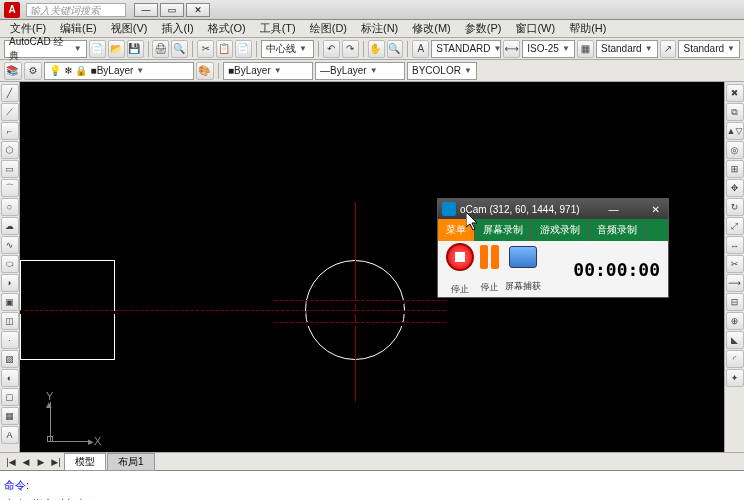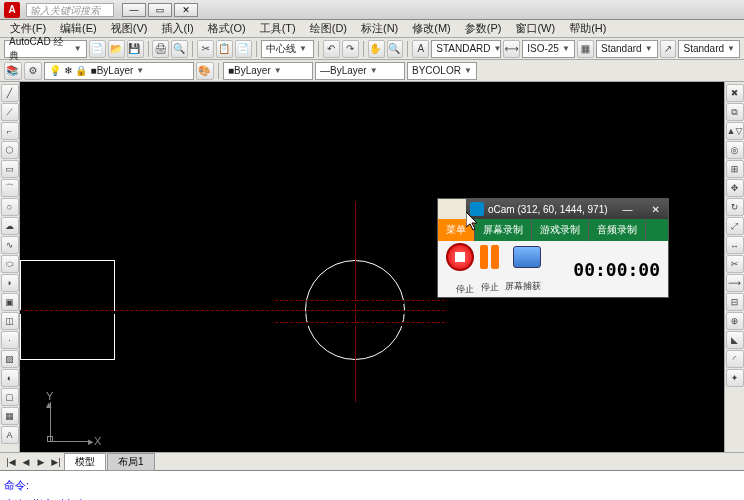--- a/index.html
+++ b/index.html
@@ -2,21 +2,21 @@
 <html><head>
 <meta charset="utf-8">
 <style>
 * { margin: 0; padding: 0; box-sizing: border-box; font-family: "Microsoft YaHei", Arial, sans-serif; }
 body { width: 744px; height: 500px; background: #d4d0c8; overflow: hidden; position: relative; font-size: 11px; }
 
 .titlebar { height: 20px; background: linear-gradient(to bottom, #e8e8e8, #d0d0d0); display: flex; align-items: center; padding: 0 4px; border-bottom: 1px solid #888; }
 .titlebar .logo { width: 16px; height: 16px; background: #c00; color: #fff; font-weight: bold; display: flex; align-items: center; justify-content: center; font-size: 10px; margin-right: 6px; border-radius: 2px; }
 .titlebar .center { flex: 1; display: flex; justify-content: center; }
 .titlebar .center span { color: #444; font-size: 11px; }
-.titlebar .search { width: 88px; height: 14px; background: #fff; border: 1px solid #aaa; font-size: 10px; padding: 0 3px; color: #999; font-style: italic; }
+.titlebar .search { width: 100px; height: 14px; background: #fff; border: 1px solid #aaa; font-size: 10px; padding: 0 3px; color: #999; font-style: italic; }
 .titlebar .winbtns { display: flex; gap: 2px; margin-left: 8px; }
 .titlebar .winbtn { width: 24px; height: 14px; background: linear-gradient(to bottom, #f8f8f8, #ddd); border: 1px solid #888; display: flex; align-items: center; justify-content: center; font-size: 9px; cursor: pointer; }
 
 .menubar { height: 18px; background: #e8e6e0; display: flex; align-items: flex-start; padding: 0 4px; gap: 2px; border-bottom: 1px solid #aaa; font-size: 11px; }
 .menubar span { padding: 1px 6px; color: #222; cursor: pointer; }
 
 .toolbar { height: 22px; background: #e8e6e0; display: flex; align-items: center; padding: 0 4px; gap: 2px; border-bottom: 1px solid #aaa; }
 .tb-btn { width: 18px; height: 18px; background: linear-gradient(to bottom, #fafafa, #e0e0e0); border: 1px solid #bbb; border-radius: 2px; display: flex; align-items: center; justify-content: center; font-size: 10px; cursor: pointer; color: #444; }
 .tb-sep { width: 1px; height: 16px; background: #aaa; margin: 0 2px; }
 .tb-dd { height: 18px; background: #fff; border: 1px solid #999; padding: 0 4px; display: flex; align-items: center; font-size: 10px; color: #222; cursor: pointer; }
@@ -40,28 +40,28 @@
 
 .tabs-row { height: 18px; background: #e8e6e0; border-top: 1px solid #aaa; display: flex; align-items: center; padding: 0 4px; gap: 1px; }
 .tab { padding: 1px 10px; background: #d0d0d0; border: 1px solid #999; font-size: 10px; cursor: pointer; }
 .tab.active { background: #fff; }
 .tab-nav { width: 14px; height: 14px; display: flex; align-items: center; justify-content: center; font-size: 9px; cursor: pointer; color: #333; }
 
 .command { height: 32px; background: #fff; border-top: 1px solid #888; padding: 1px 4px; font-size: 11px; color: #00f; font-family: "SimSun", monospace; overflow: hidden; }
 .command div { line-height: 11px; margin-top: 8px; }
 
 .ocam { position: absolute; width: 232px; background: #ece9d8; border: 1px solid #555; box-shadow: 2px 2px 6px rgba(0,0,0,0.4); z-index: 100; }
-.ocam-title { height: 20px; background: linear-gradient(to bottom, #595959, #3a3a3a); color: #fff; display: flex; align-items: center; padding: 0 4px; font-size: 10px; margin-left: 28px; }
+.ocam-title { height: 20px; background: linear-gradient(to bottom, #595959, #3a3a3a); color: #fff; display: flex; align-items: center; padding: 0 4px; font-size: 10px; }
 .ocam-title .oicon { width: 14px; height: 14px; background: #08c; margin-right: 4px; border-radius: 2px; }
 .ocam-title .close { margin-left: auto; padding: 0 4px; cursor: pointer; }
 .ocam-tabs { height: 22px; background: #15803d; display: flex; }
 .ocam-tab { padding: 3px 8px; font-size: 10px; color: #fff; cursor: pointer; border-right: 1px solid #555; display: flex; align-items: center; }
 .ocam-tab.active { background: #ff8800; color: #fff; }
 .ocam-body { height: 56px; background: #f4f4f4; display: flex; align-items: center; padding: 4px 8px; gap: 6px; }
-.ocam-btn { display: flex; flex-direction: column; align-items: flex-end; gap: 12px; cursor: pointer; }
+.ocam-btn { display: flex; flex-direction: column; align-items: center; gap: 12px; cursor: pointer; }
 .ocam-btn .ic { width: 28px; height: 28px; border-radius: 50%; display: flex; align-items: center; justify-content: center; }
 .ocam-btn .lbl { font-size: 9px; color: #333; }
 .ocam-rec { background: radial-gradient(circle, #ff4444 40%, #cc0000 100%); border: 2px solid #aa0000; }
 .ocam-rec::after { content: ''; width: 10px; height: 10px; background: #fff; }
 .ocam-pause { display: flex; gap: 3px; }
 .ocam-pause span { width: 8px; height: 24px; background: #ff7700; border-radius: 2px; }
 .ocam-screen { width: 28px; height: 22px; background: linear-gradient(to bottom, #7ab8ff, #3a7acc); border-radius: 3px; border: 1px solid #336; }
 .ocam-time { margin-left: auto; font-size: 18px; font-weight: bold; color: #000; font-family: monospace; }
 
 .cursor { position: absolute; z-index: 101; pointer-events: none; }

